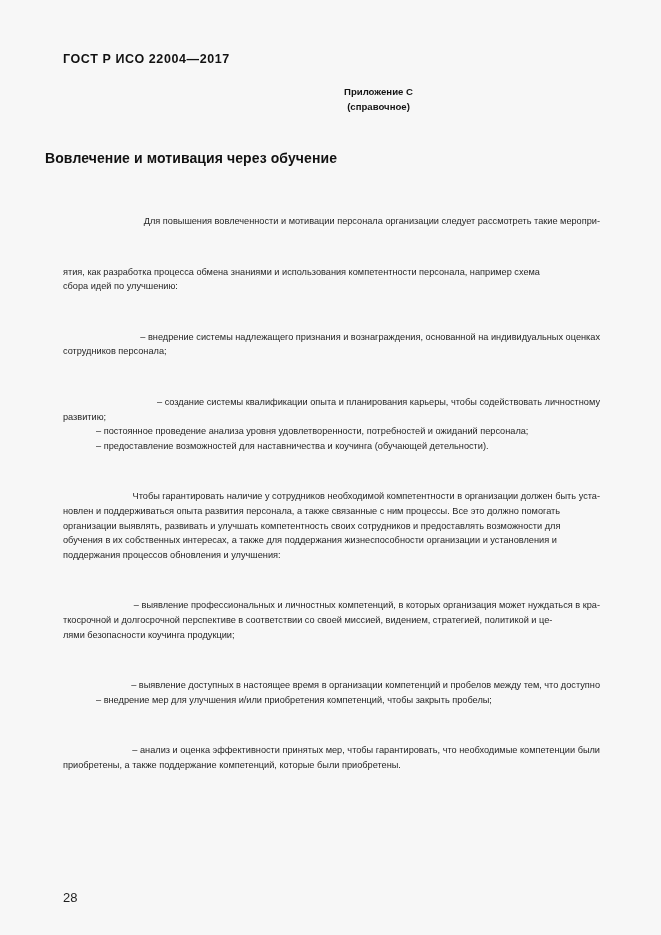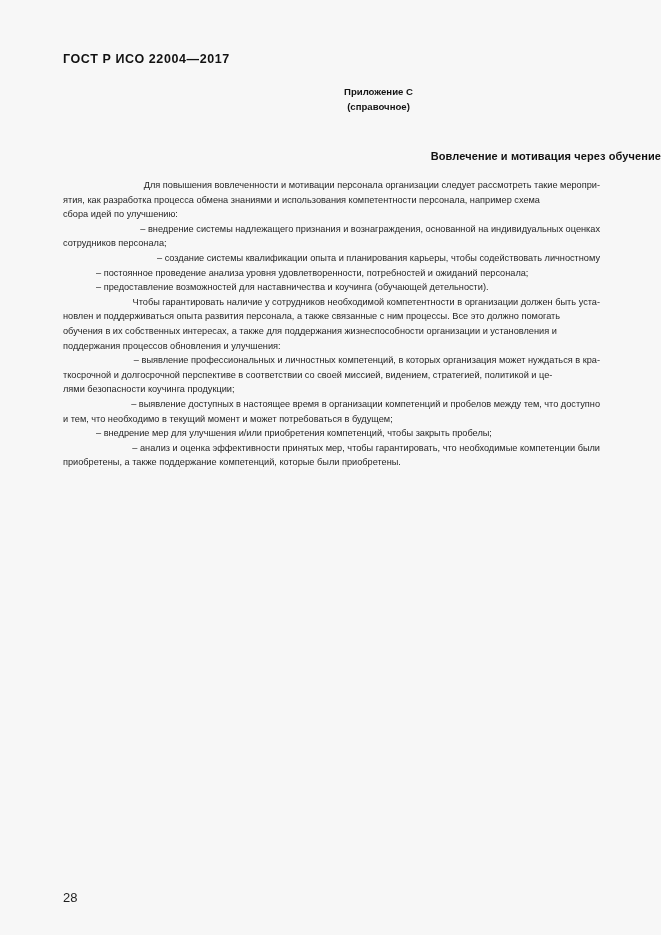--- a/index.html
+++ b/index.html
@@ -45,25 +45,26 @@
     padding-left: 96px;
   }
   .appendix-sub {
     font-weight: bold;
   }
   .doc-title {
     position: absolute;
     left: 0;
     right: 0;
     top: 150px;
-    text-align: right;
-    font-size: 11px;
+    text-align: left;
+    font-size: 14px;
     font-weight: bold;
     color: #111;
     letter-spacing: 0.1px;
+    padding-left: 45px;
   }
   .body-text {
     position: absolute;
     left: 63px;
     top: 178px;
     width: 537px;
     font-size: 9.2px;
     line-height: 14.6px;
     color: #1f1f1f;
   }
@@ -74,20 +75,21 @@
   }
   
   .ln {
     display: block;
     white-space: nowrap;
   }
   .ln.just {
     display: flex;
     justify-content: space-between;
     white-space: normal;
+    margin-top: 36px;
   }
   .ln.just > span {
     white-space: nowrap;
   }
   .ind {
     display: inline-block;
     width: 33px;
   }
   .footer-page {
     position: absolute;
@@ -131,55 +133,56 @@
           <span>– внедрение системы надлежащего признания и вознаграждения, основанной на индивидуальных оценках</span>
       </span>
       <span class="ln">сотрудников персонала;</span>
     </p>
 
     <p>
       <span class="ln just">
         <span><span class="ind"></span></span>
           <span>– создание системы квалификации опыта и планирования карьеры, чтобы содействовать личностному</span>
       </span>
+      <span class="ln">развитию;</span>
     </p>
 
     <p>
       <span class="ln" style="padding-left:33px">– постоянное проведение анализа уровня удовлетворенности, потребностей и ожиданий персонала;</span>
     </p>
 
     <p>
       <span class="ln" style="padding-left:33px">– предоставление возможностей для наставничества и коучинга (обучающей детельности).</span>
     </p>
 
     <p>
       <span class="ln just">
         <span><span class="ind"></span></span>
           <span>Чтобы гарантировать наличие у сотрудников необходимой компетентности в организации должен быть уста-</span>
       </span>
       <span class="ln">новлен и поддерживаться опыта развития персонала, а также связанные с ним процессы. Все это должно помогать</span>
+      <span class="ln">организации выявлять, развивать и улучшать компетентность своих сотрудников и предоставлять возможности для</span>
       <span class="ln">обучения в их собственных интересах, а также для поддержания жизнеспособности организации и установления и</span>
       <span class="ln">поддержания процессов обновления и улучшения:</span>
     </p>
 
     <p>
       <span class="ln just">
         <span><span class="ind"></span></span>
           <span>– выявление профессиональных и личностных компетенций, в которых организация может нуждаться в кра-</span>
       </span>
       <span class="ln">ткосрочной и долгосрочной перспективе в соответствии со своей миссией, видением, стратегией, политикой и це-</span>
       <span class="ln">лями безопасности коучинга продукции;</span>
     </p>
 
     <p>
       <span class="ln just">
         <span><span class="ind"></span></span>
           <span>– выявление доступных в настоящее время в организации компетенций и пробелов между тем, что доступно</span>
       </span>
-      <span class="ln">и тем, что необходимо в текущий момент и может потребоваться в будущем;</span>
     </p>
 
     <p>
       <span class="ln" style="padding-left:33px">– внедрение мер для улучшения и/или приобретения компетенций, чтобы закрыть пробелы;</span>
     </p>
 
     <p>
       <span class="ln just">
         <span><span class="ind"></span></span>
           <span>– анализ и оценка эффективности принятых мер, чтобы гарантировать, что необходимые компетенции были</span>

